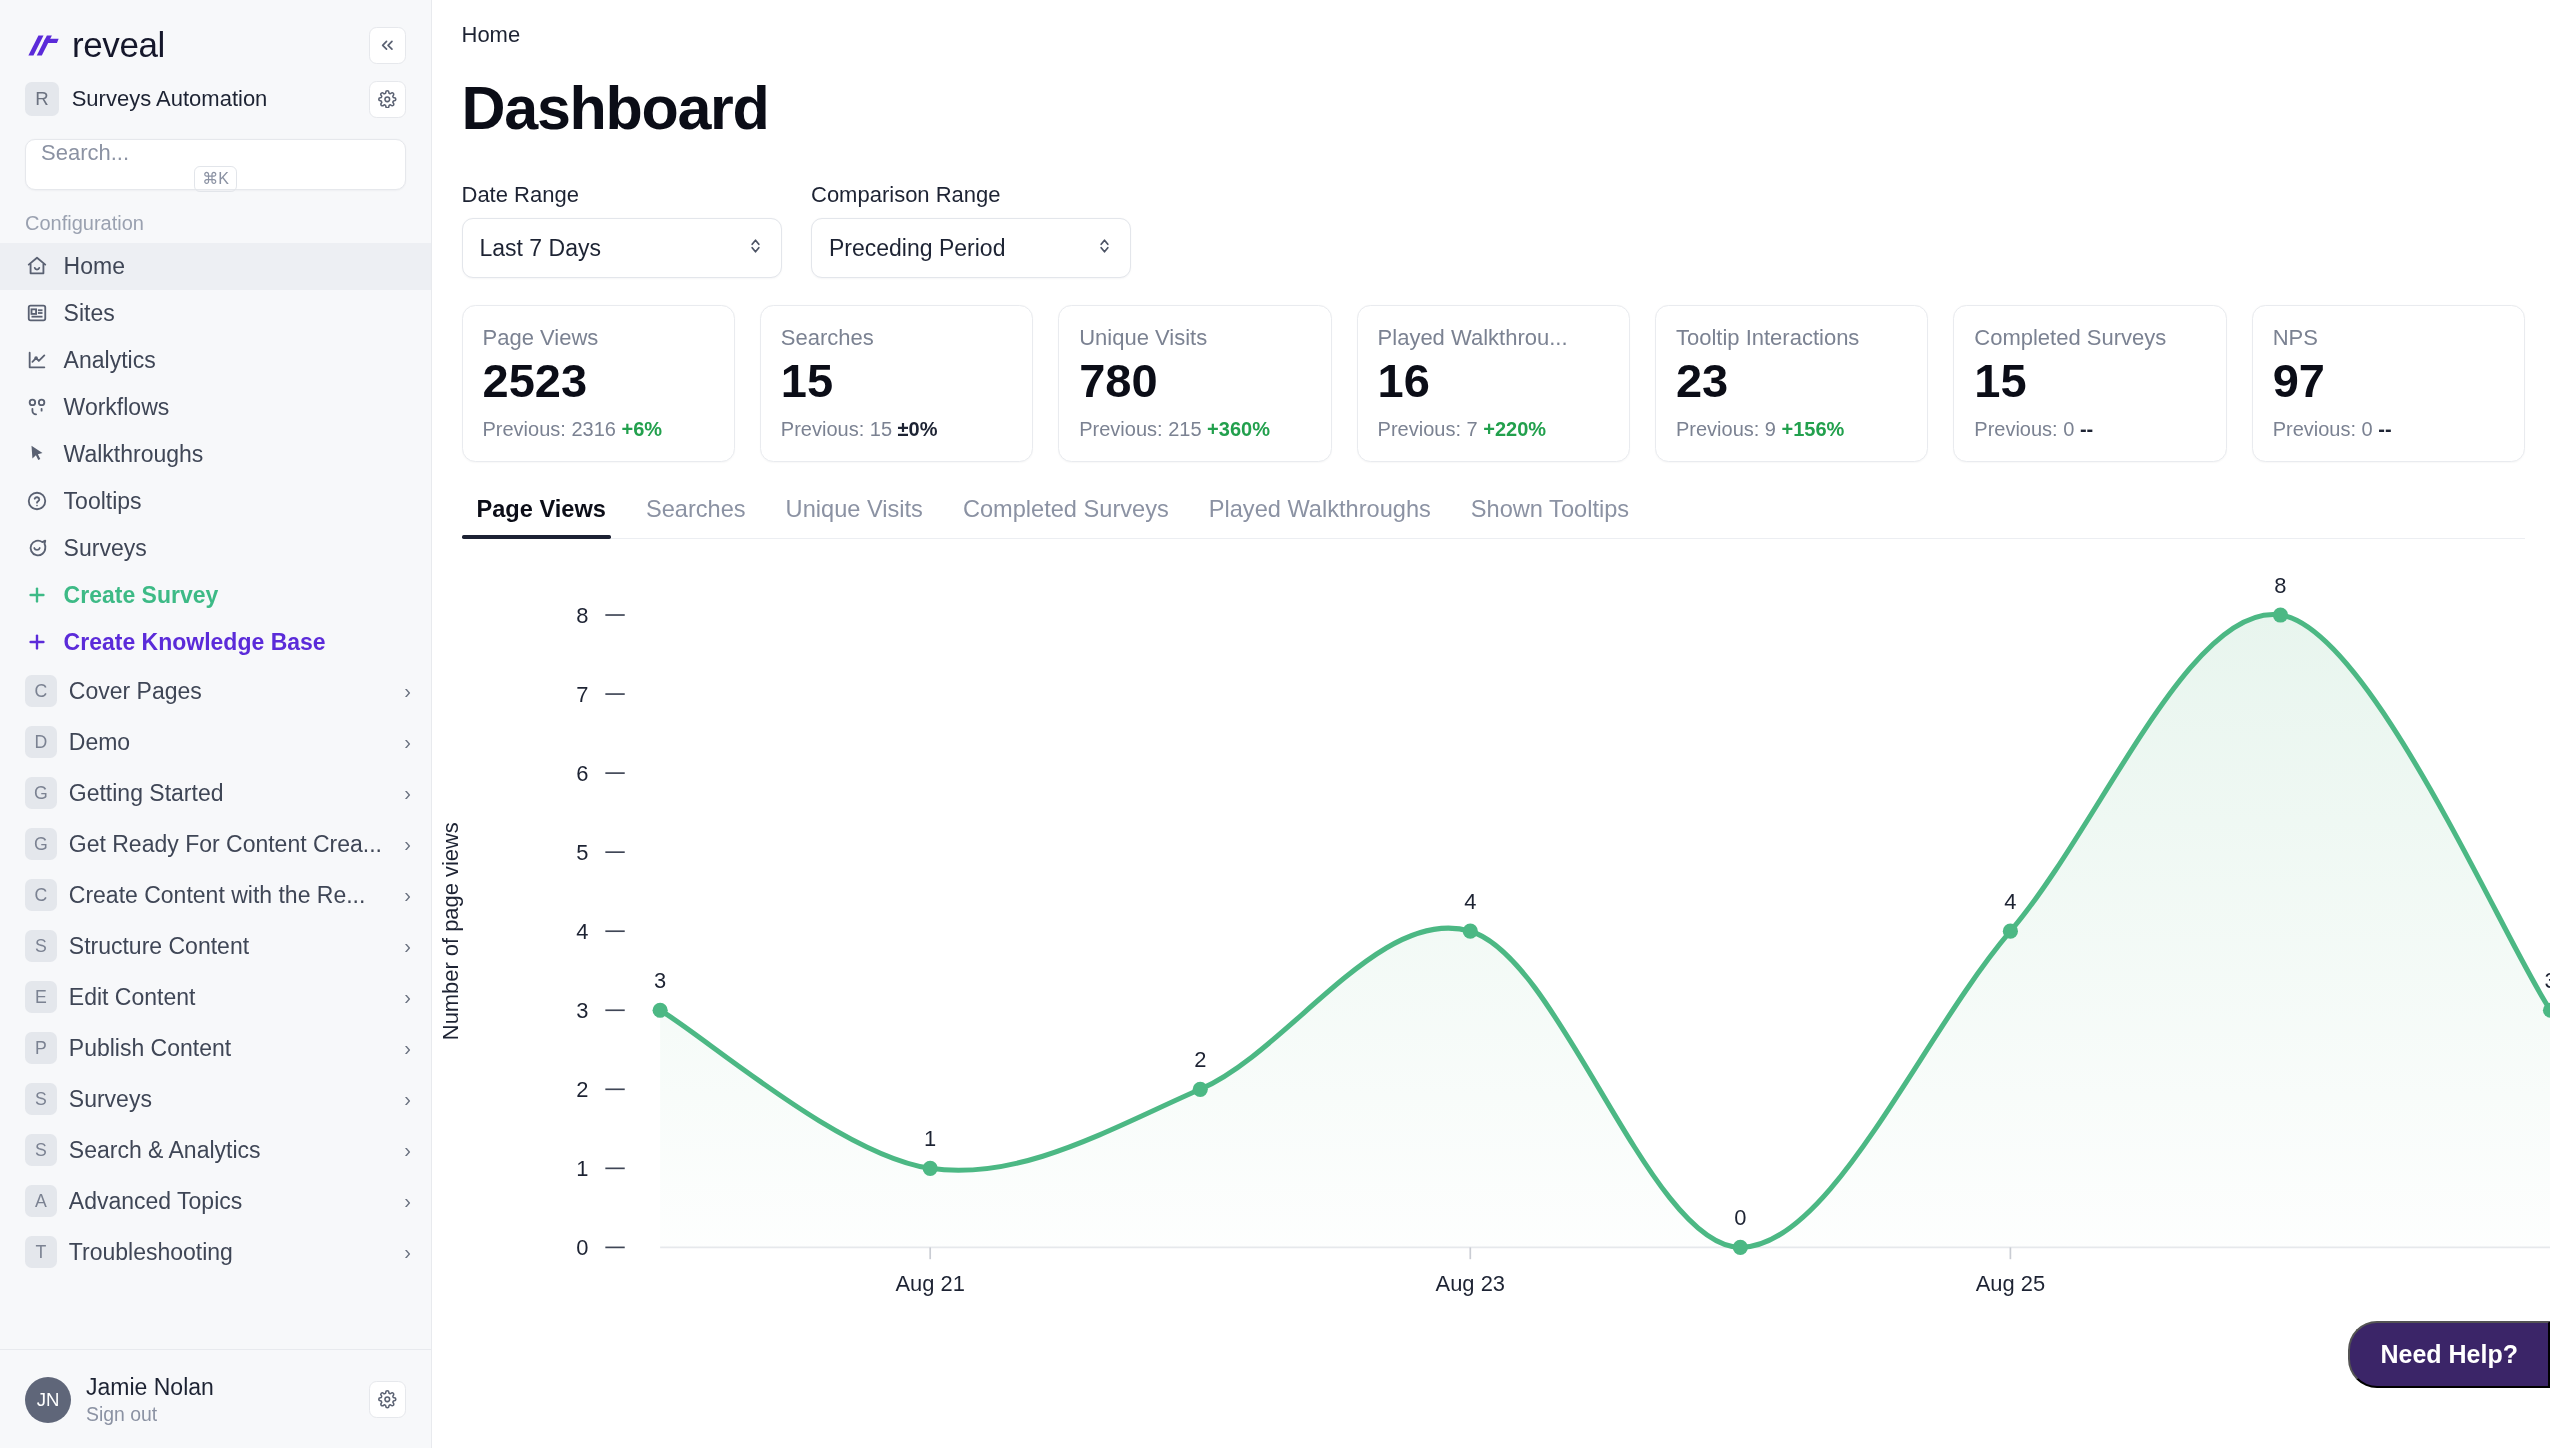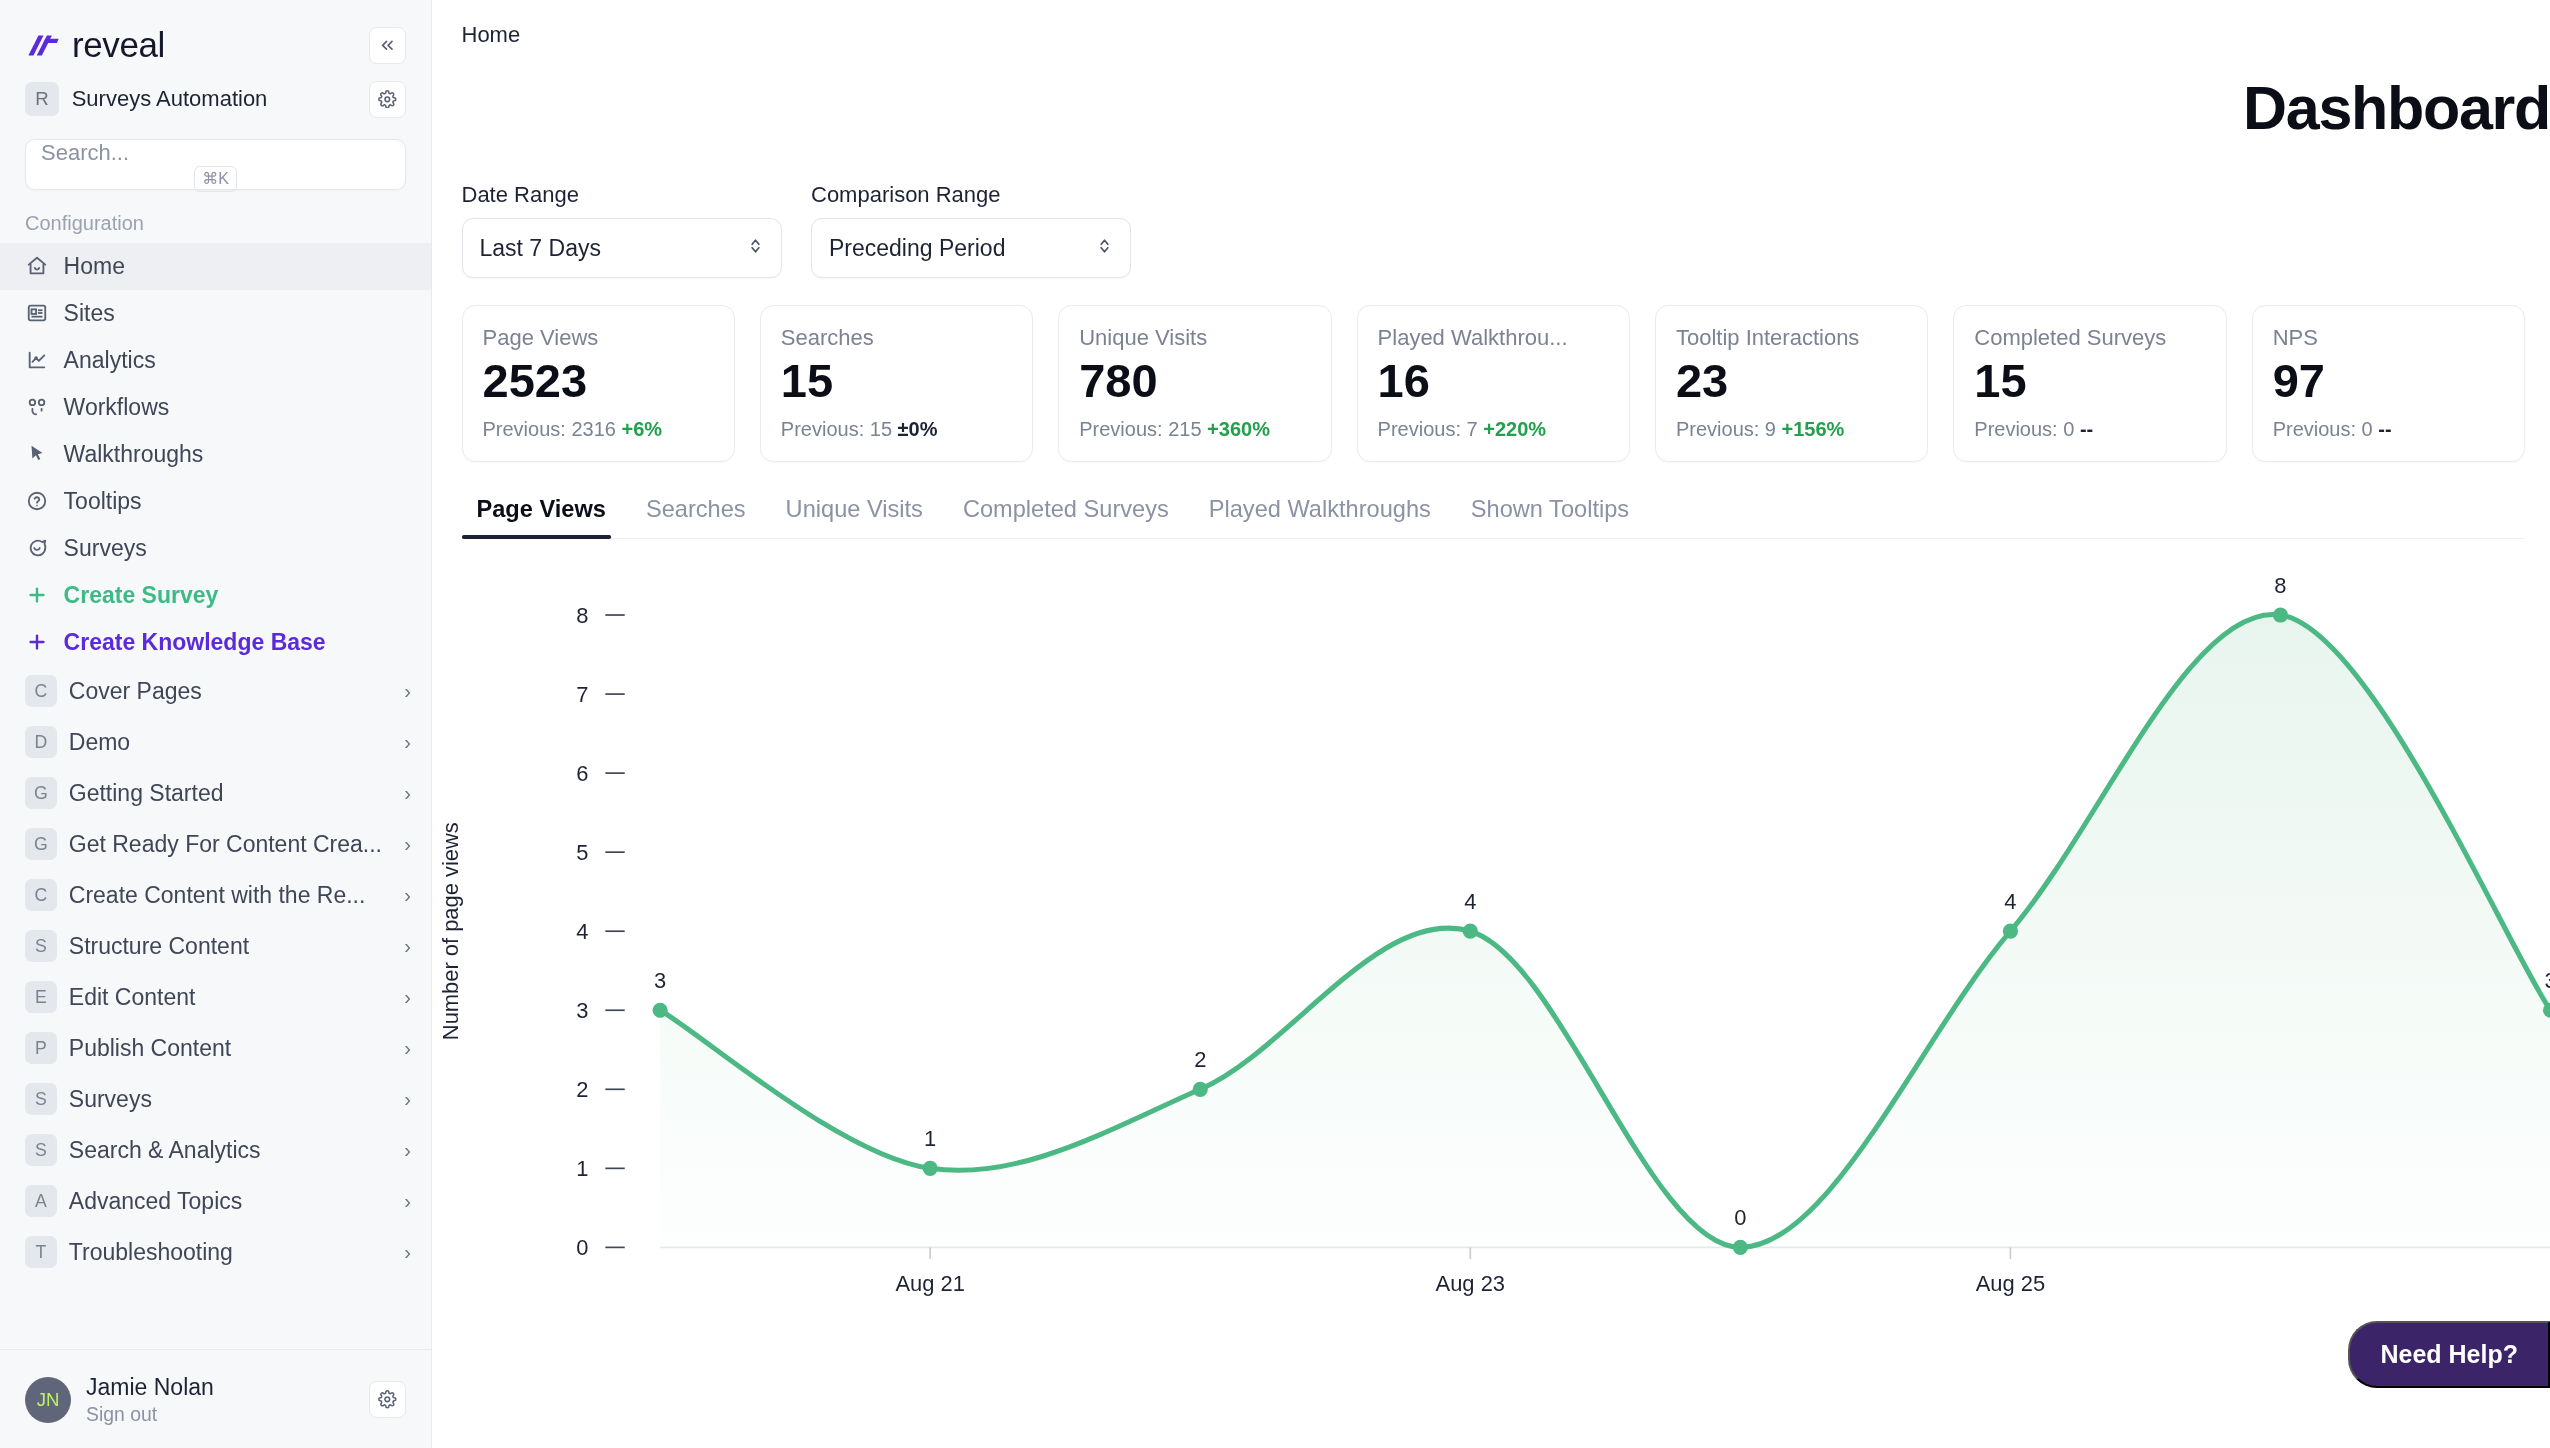--- a/index.html
+++ b/index.html
@@ -108,33 +108,33 @@
     position: absolute; bottom: 0; left: 0; right: 0;
     border-top: 0.8px solid #e8eaee;
     background: #f7f8fa;
     height: 100px;
     display:flex; align-items:center; justify-content:space-between;
     padding: 0 25px;
   }
   .user-left { display:flex; align-items:center; gap: 15px; }
   .avatar {
     width: 46px; height: 46px; border-radius: 50%;
-    background: #5f6679; color: #bef264;
+    background: #5f6679; color: #ffffff;
     display:flex; align-items:center; justify-content:center;
     font-size: 18.6px;
   }
   .user-name { font-size: 23px; color: #1d2333; line-height: 1.25; }
   .user-sub { font-size: 19.4px; color: #8b92a3; line-height: 1.25; }
 
   
   #main { flex: 1; height: 1449px; position: relative; overflow: hidden; background:#fff; }
   .breadcrumb { font-size: 22px; color: #1d2333; padding: 22px 0 0 29.5px; }
   .page-title {
     font-size: 61px; font-weight: bold; color: #0b0d17;
-    padding: 25px 0 0 29.5px; letter-spacing: -1.3px; text-align: right;
+    padding: 25px 0 0 29.5px; letter-spacing: -1.3px;
   }
 
   .filters { display: flex; gap: 29.5px; padding: 39px 0 0 29.5px; }
   .filter-label { font-size: 22px; color: #1d2333; margin-bottom: 10px; }
   .select-box {
     height: 60px; border: 0.8px solid #e3e6eb; border-radius: 11px;
     background: #fff; display: flex; align-items: center;
     justify-content: space-between; padding: 0 17px;
     font-size: 23px; color: #1d2333;
     box-shadow: 0 0.8px 1.7px rgba(16,24,40,.04);

